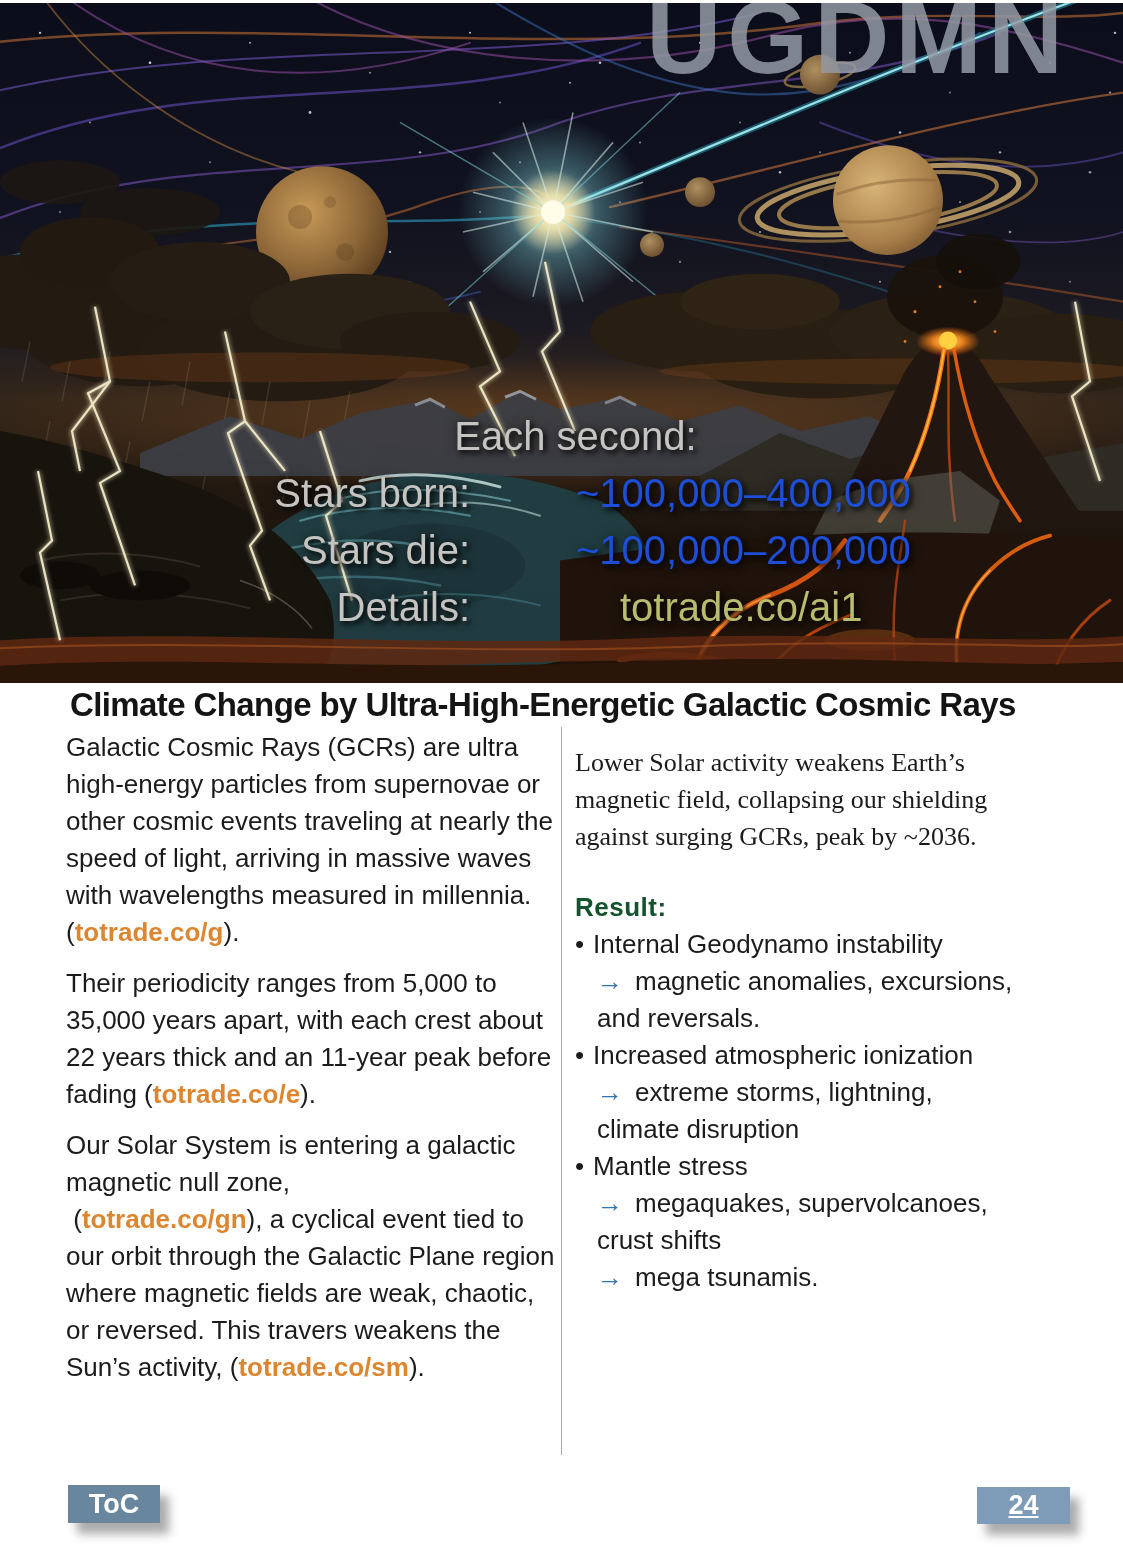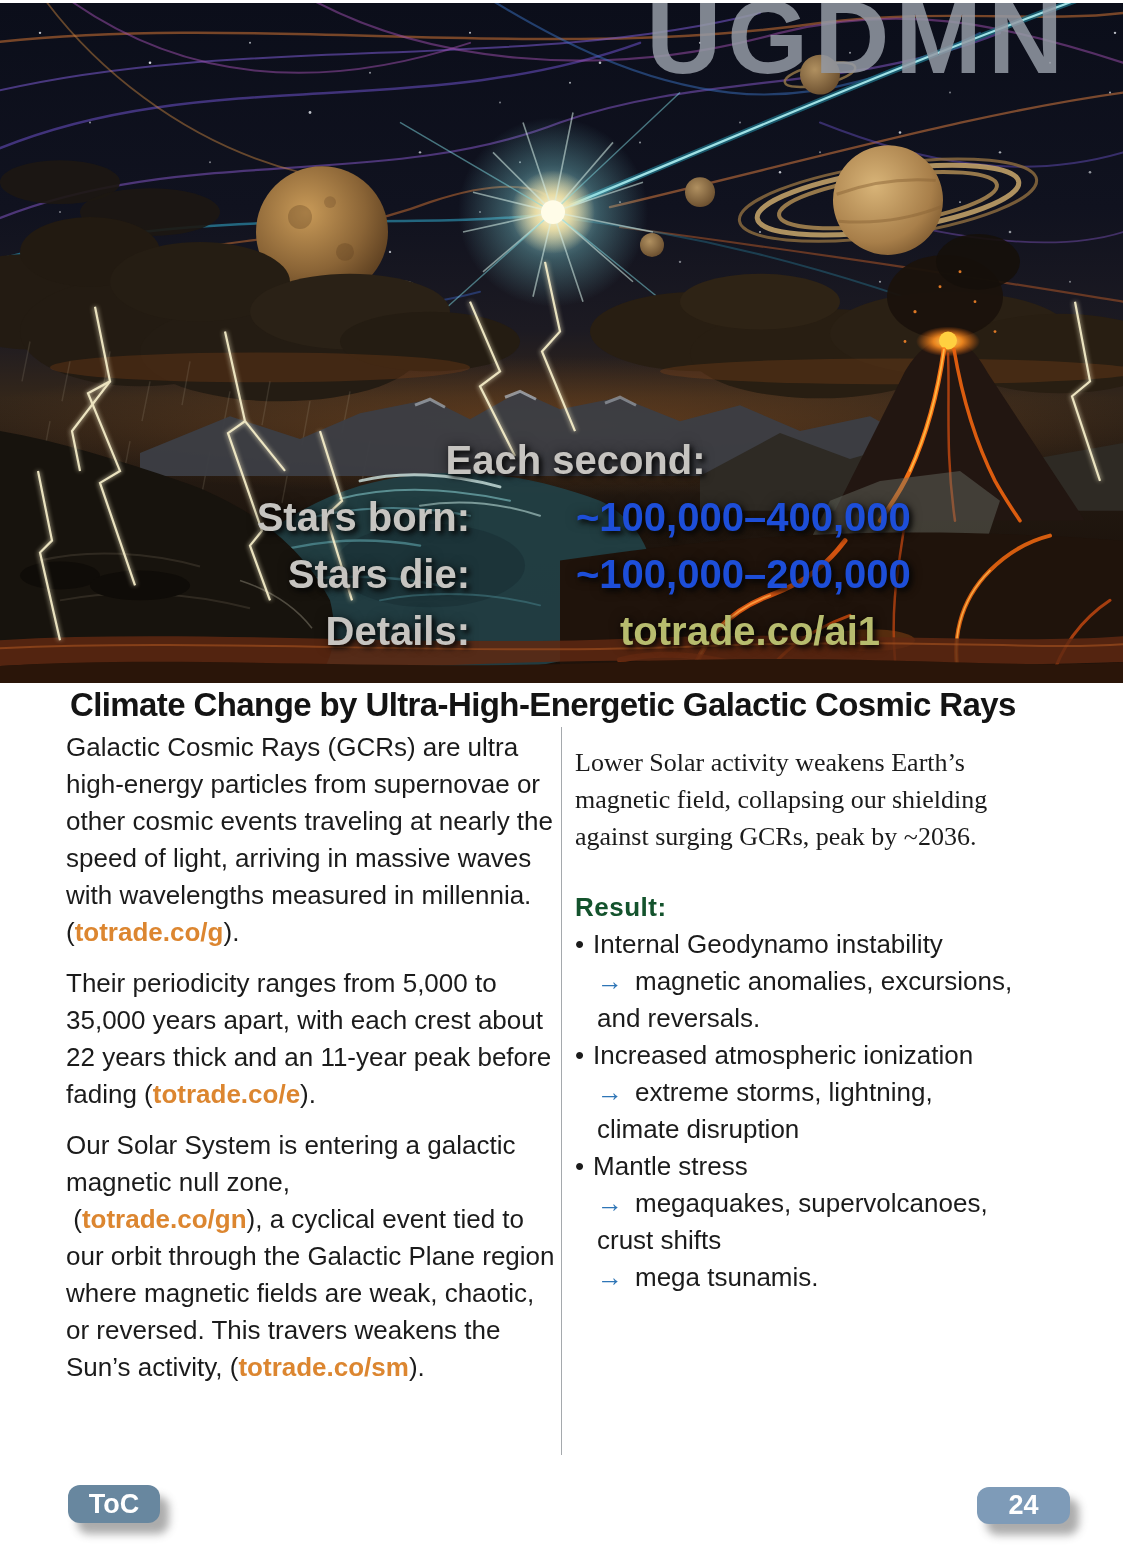--- a/index.html
+++ b/index.html
@@ -3,21 +3,21 @@
 <meta charset="utf-8">
 <style>
   html,body{margin:0;padding:0;background:#ffffff;}
   .page{position:relative;width:1123px;height:1555px;background:#ffffff;overflow:hidden;
         font-family:"Liberation Sans","DejaVu Sans",sans-serif;color:#1b1b1b;}
   
   .hero{position:absolute;left:0;top:3px;width:1123px;height:680px;overflow:hidden;}
   .hero svg{display:block;}
   .watermark{position:absolute;top:-18px;right:54px;font-size:104px;font-weight:bold;
              letter-spacing:6px;color:rgba(148,154,165,0.85);line-height:1;}
-  .hero-overlay{position:absolute;left:0;top:436px;width:100%;font-weight:bold;font-size:40px;
+  .hero-overlay{position:absolute;left:0;top:412px;width:100%;font-weight:normal;font-size:40px;
                 color:#c6c4c0;line-height:1.05;
                 text-shadow:3px 3px 5px rgba(5,5,5,0.9),0 0 12px rgba(0,0,0,0.5);}
   .hero-heading{text-align:center;transform:translateX(14px);}
   .hero-row{display:flex;margin-top:15px;}
   .hero-label{width:470px;text-align:right;}
   .hero-value{margin-left:106px;color:#1d4ed8;}
   .hero-value.herolink{margin-left:150px;color:#b7bc6e;}
   
   .article-title{position:absolute;left:70px;top:686px;font-size:33px;font-weight:bold;
                  letter-spacing:-0.6px;color:#141414;}
@@ -27,24 +27,24 @@
   .col-left p,.col-right p{margin:0 0 14px 0;}
   .col-right .first{margin-top:15px;font-family:Liberation Serif, serif;}
   .link{color:#DC8630;font-weight:bold;}
   .result-heading{font-weight:bold;letter-spacing:0.5px;margin-top:34px;color:#14532d;}
   .bullet-head .dot{margin-right:9px;}
   .bullet-sub{margin-left:22px;}
   .bullet-sub .arrow{color:#2E75B6;font-weight:bold;margin-right:12px;}
   .bullet-sub span:last-child{white-space:pre-wrap;}
   
   .btn{position:absolute;display:flex;align-items:center;justify-content:center;
-       color:#fff;font-weight:bold;border-radius:12px;
+       color:#fff;font-weight:bold;border-radius:0;
        box-shadow:9px 11px 9px rgba(70,70,70,0.45);}
   .toc-btn{left:68px;top:1485px;width:92px;height:38px;background:#68879F;font-size:27px;}
-  .page-btn{left:977px;top:1487px;width:93px;height:37px;background:#7E9BB8;font-size:27px;}
+  .page-btn{left:977px;top:1487px;width:93px;height:37px;background:#7E9BB8;font-size:27px;text-decoration:underline;}
 </style>
 </head>
 <body>
 
 <div class="page">
 
   <div class="hero">
     <svg width="1123" height="680" viewBox="0 0 1123 683" preserveAspectRatio="none">
       <defs>
         <linearGradient id="sky" x1="0" y1="0" x2="0" y2="1">

